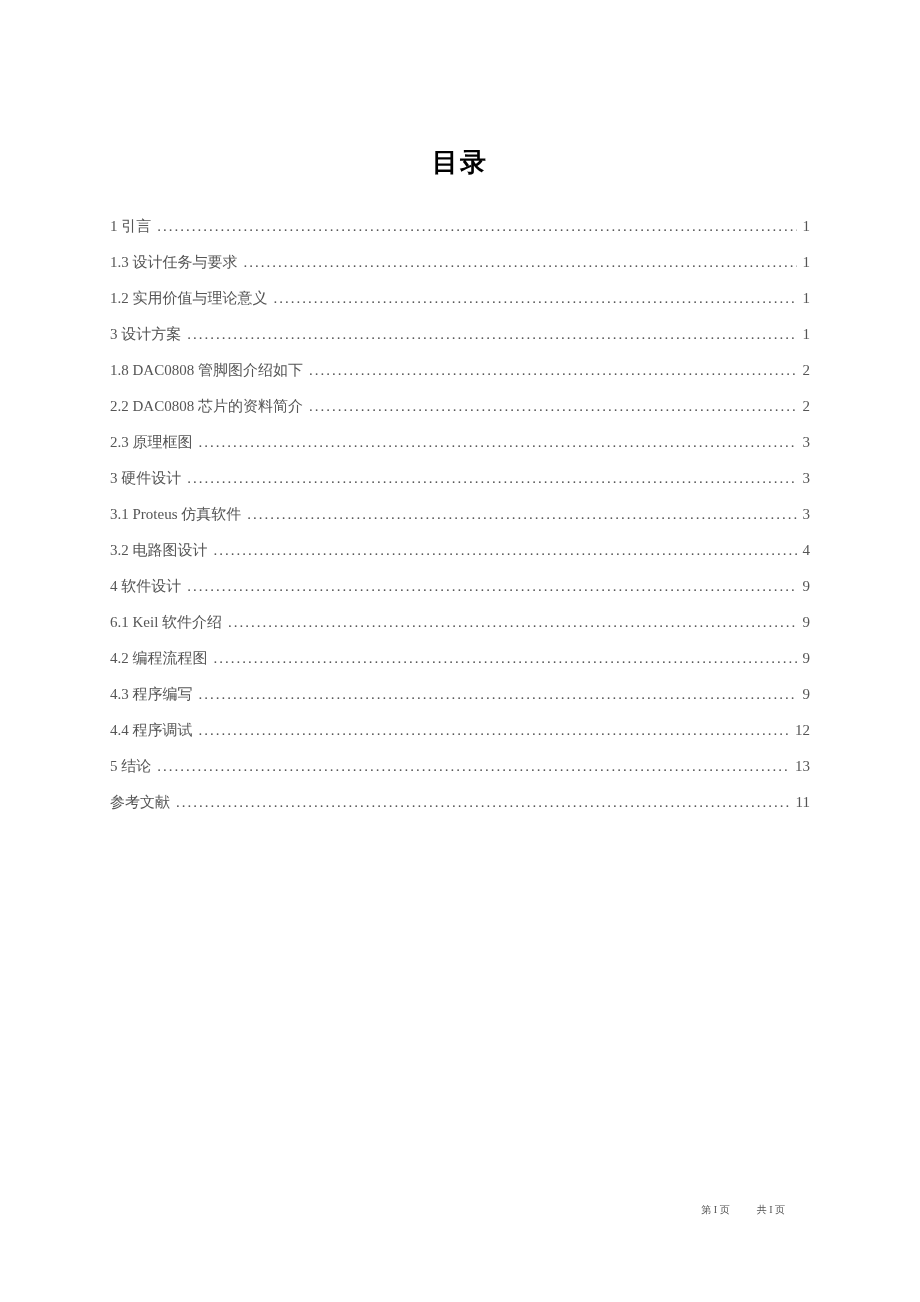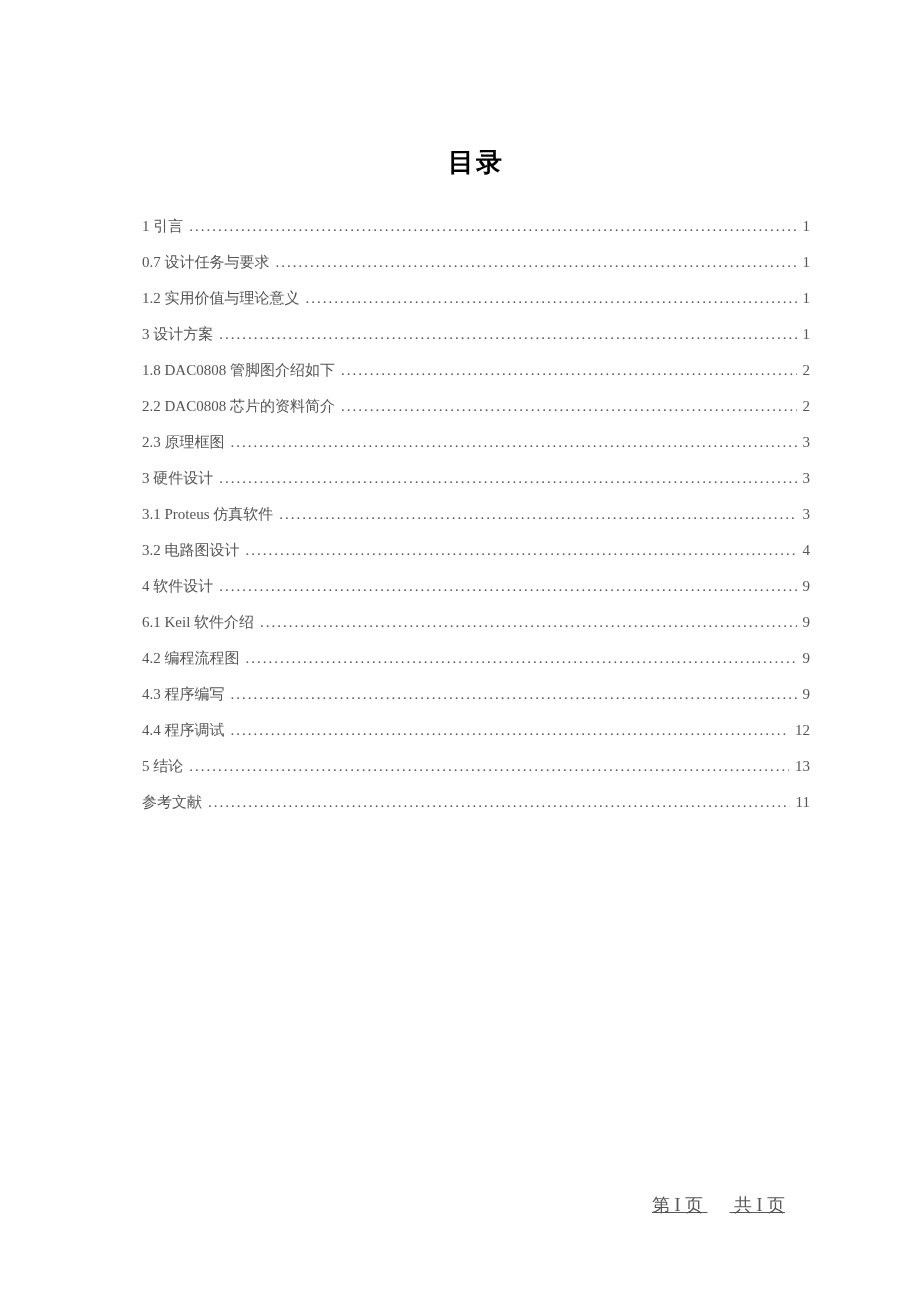--- a/index.html
+++ b/index.html
@@ -10,21 +10,20 @@
     body {
       background: #ffffff;
       width: 920px;
       height: 1302px;
       font-family: "SimSun", "宋体", serif;
       color: #333333;
       position: relative;
     }
     .page-container {
       padding: 145px 110px 0 110px;
-      margin-left: 32px;
     }
     .title {
       text-align: center;
       font-size: 26px;
       font-weight: bold;
       font-family: "SimHei", "黑体", sans-serif;
       color: #000000;
       margin-bottom: 28px;
       letter-spacing: 2px;
     }
@@ -56,42 +55,41 @@
     }
     .toc-page {
       flex-shrink: 0;
       padding-left: 6px;
       font-family: "Times New Roman", serif;
     }
     .footer {
       position: absolute;
       bottom: 85px;
       right: 135px;
-      font-size: 18px;
+      font-size: 10px;
       color: #555555;
-      text-decoration: underline;
     }
     .footer-sep {
       display: inline-block;
       width: 22px;
     }
   </style>
 </head>
 <body>
 
 <div class="page-container">
   <h1 class="title">目录</h1>
   <div class="toc-container">
       <div class="toc-entry indent-0">
         <span class="toc-label">1 引言</span>
         <span class="toc-dots"></span>
         <span class="toc-page">1</span>
       </div>
       <div class="toc-entry indent-0">
-        <span class="toc-label">0.7  设计任务与要求</span>
+        <span class="toc-label">1.3  设计任务与要求</span>
         <span class="toc-dots"></span>
         <span class="toc-page">1</span>
       </div>
       <div class="toc-entry indent-0">
         <span class="toc-label">1.2  实用价值与理论意义</span>
         <span class="toc-dots"></span>
         <span class="toc-page">1</span>
       </div>
       <div class="toc-entry indent-0">
         <span class="toc-label">3 设计方案</span>

